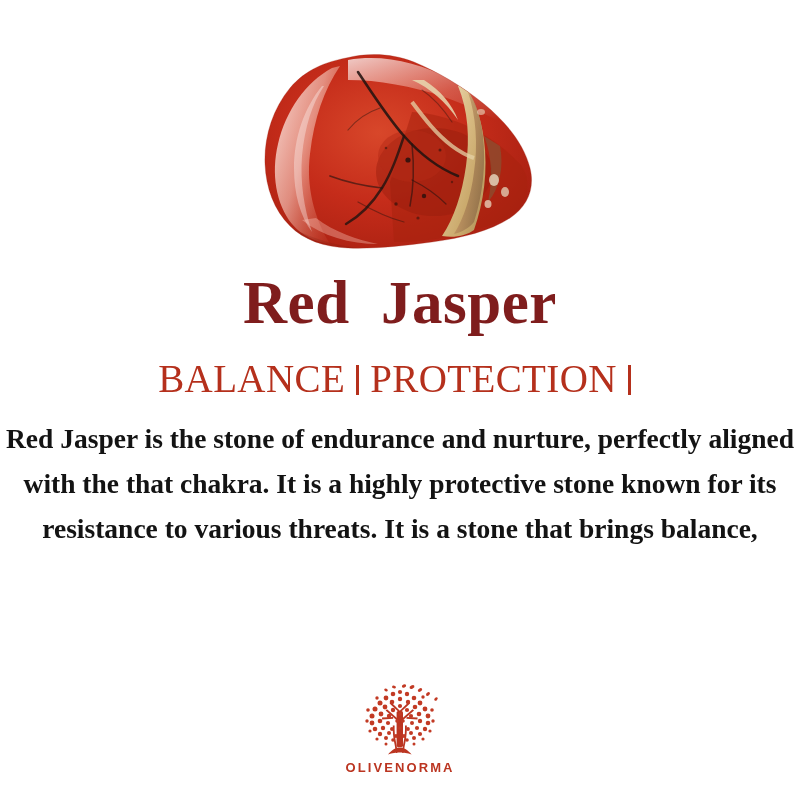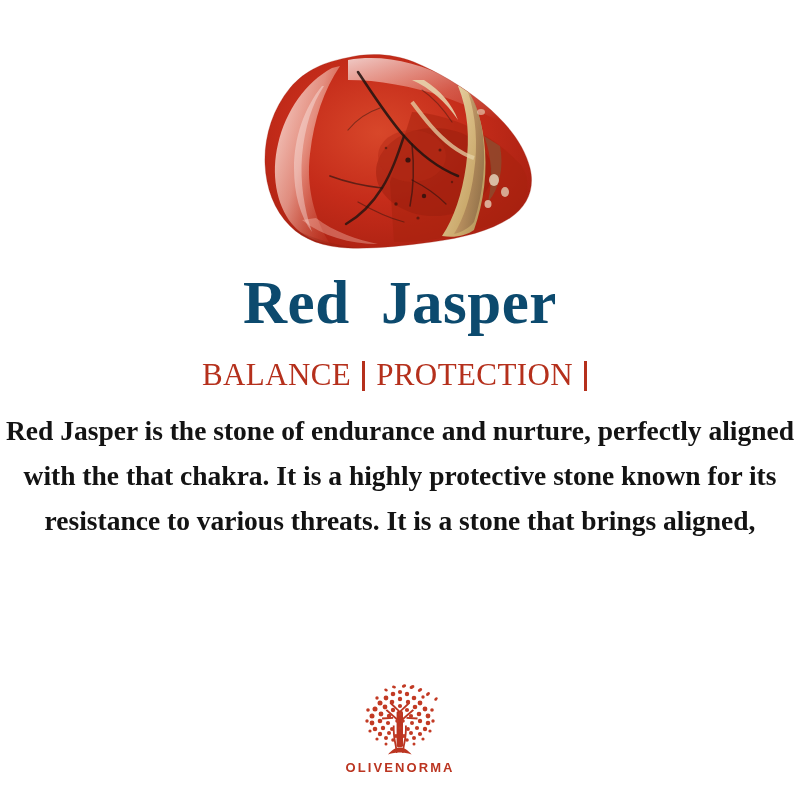--- a/index.html
+++ b/index.html
@@ -36,34 +36,34 @@
     width: 278px;
     height: 212px;
     display: block;
   }
 
   
   .title {
     font-family: "Liberation Serif", "DejaVu Serif", serif;
     font-size: 61px;
     font-weight: 700;
-    color: #0c4a6e;
+    color: #7f1d1d;
     line-height: 1;
     letter-spacing: 0.5px;
     margin: 0;
     padding: 0 0 0 0;
     text-align: center;
     white-space: pre;
   }
 
   
   .subtitle {
     margin-top: 26px;
     font-family: "Liberation Serif", "DejaVu Serif", serif;
-    font-size: 31px;
+    font-size: 39px;
     font-weight: 400;
     color: #b5301c;
     line-height: 1;
     text-align: center;
     white-space: nowrap;
     display: flex;
     align-items: center;
     justify-content: center;
   }
   .subtitle .kw { letter-spacing: 0.4px; }
@@ -235,21 +235,21 @@
   <div class="subtitle">
     <span class="kw">BALANCE</span>
     <span class="sep"></span>
     <span class="kw">PROTECTION</span>
     <span class="sep"></span>
   </div>
 
   <div class="body-copy">
     <span class="ln">Red Jasper is the stone of endurance and nurture, perfectly aligned</span>
     <span class="ln">with the that chakra. It is a highly protective stone known for its</span>
-    <span class="ln">resistance to various threats. It is a stone that brings aligned,</span>
+    <span class="ln">resistance to various threats. It is a stone that brings balance,</span>
   </div>
 
   <div class="logo">
     <svg class="logo-mark" viewBox="0 0 96 76">
       <g fill="#bb3521">
 
         <path d="M45.4,70 L44.0,70 C44.0,70 43.2,64 42.2,59.4
                  C41.2,55 40.6,48 40.8,42.5 L42.6,42.6
                  C42.4,48.2 43.0,55 44.0,59.2
                  C44.9,63.2 45.4,68 45.4,70 Z"></path>

